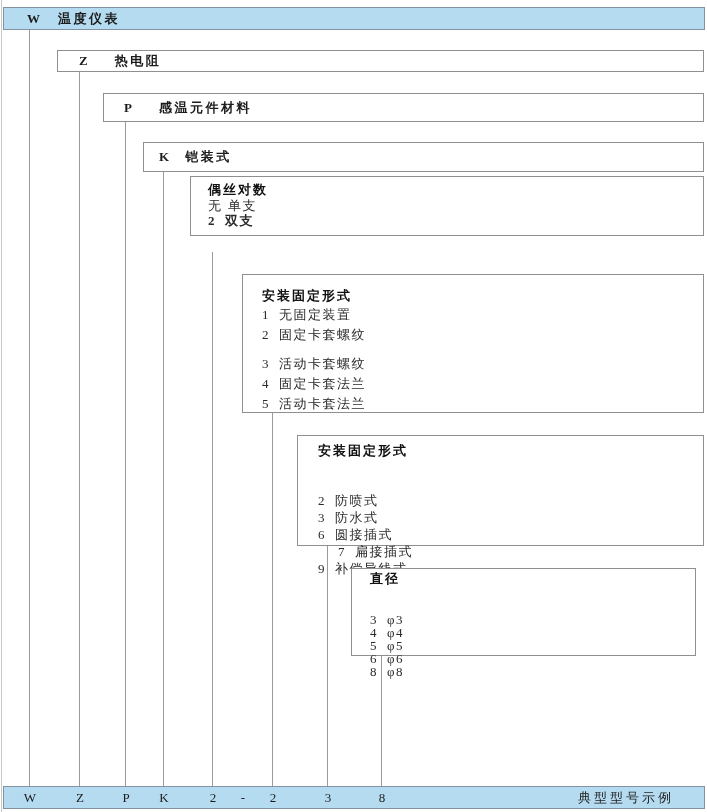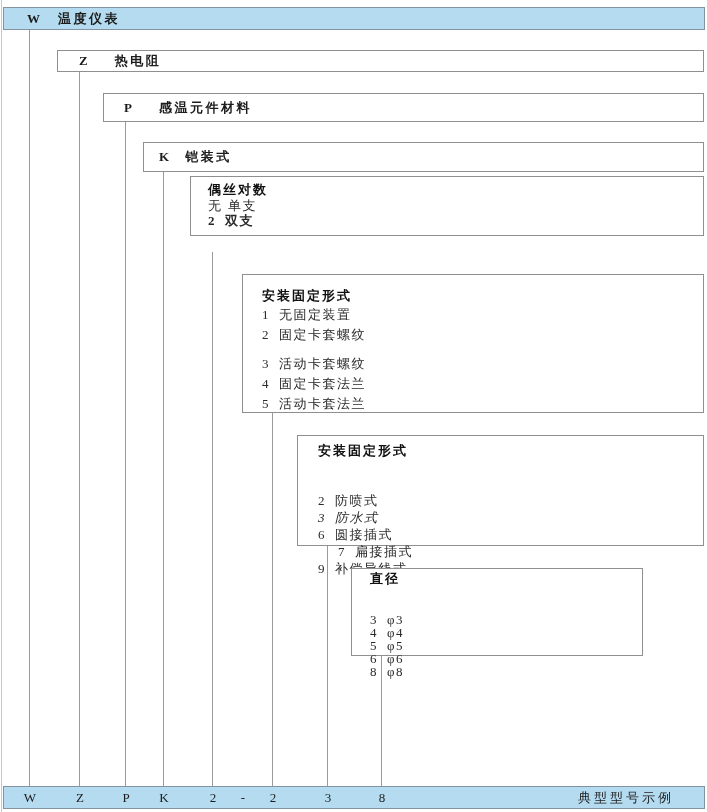--- a/index.html
+++ b/index.html
@@ -117,35 +117,35 @@
     <div class="oitem" style="line-height:20px;">
       <span class="icode">5</span><span>活动卡套法兰</span>
     </div>
   </div>
 
   <div class="obox" style="left:297px;top:435px;width:407px;height:111px;padding:6px 0 0 20px;">
     <div class="otitle" style="line-height:18px;">安装固定形式</div>
     <div class="oitem" style="line-height:17px;margin-top:32px;">
       <span class="icode">2</span><span>防喷式</span>
     </div>
-    <div class="oitem" style="line-height:17px;font-style:italic;">
+    <div class="oitem" style="line-height:17px;">
       <span class="icode">3</span><span>防水式</span>
     </div>
     <div class="oitem" style="line-height:17px;">
       <span class="icode">6</span><span>圆接插式</span>
     </div>
     <div class="oitem" style="line-height:17px;margin-left:20px;">
       <span class="icode">7</span><span>扁接插式</span>
     </div>
     <div class="oitem" style="line-height:17px;">
       <span class="icode">9</span><span>补偿导线式</span>
     </div>
   </div>
 
-  <div class="obox" style="left:351px;top:568px;width:292px;height:88px;padding:2px 0 0 18px;">
+  <div class="obox" style="left:351px;top:568px;width:345px;height:88px;padding:2px 0 0 18px;">
     <div class="otitle" style="line-height:16px;">直径</div>
     <div class="oitem" style="line-height:13px;margin-top:26px;">
       <span class="icode">3</span><span>φ3</span>
     </div>
     <div class="oitem" style="line-height:13px;">
       <span class="icode">4</span><span>φ4</span>
     </div>
     <div class="oitem" style="line-height:13px;">
       <span class="icode">5</span><span>φ5</span>
     </div>

